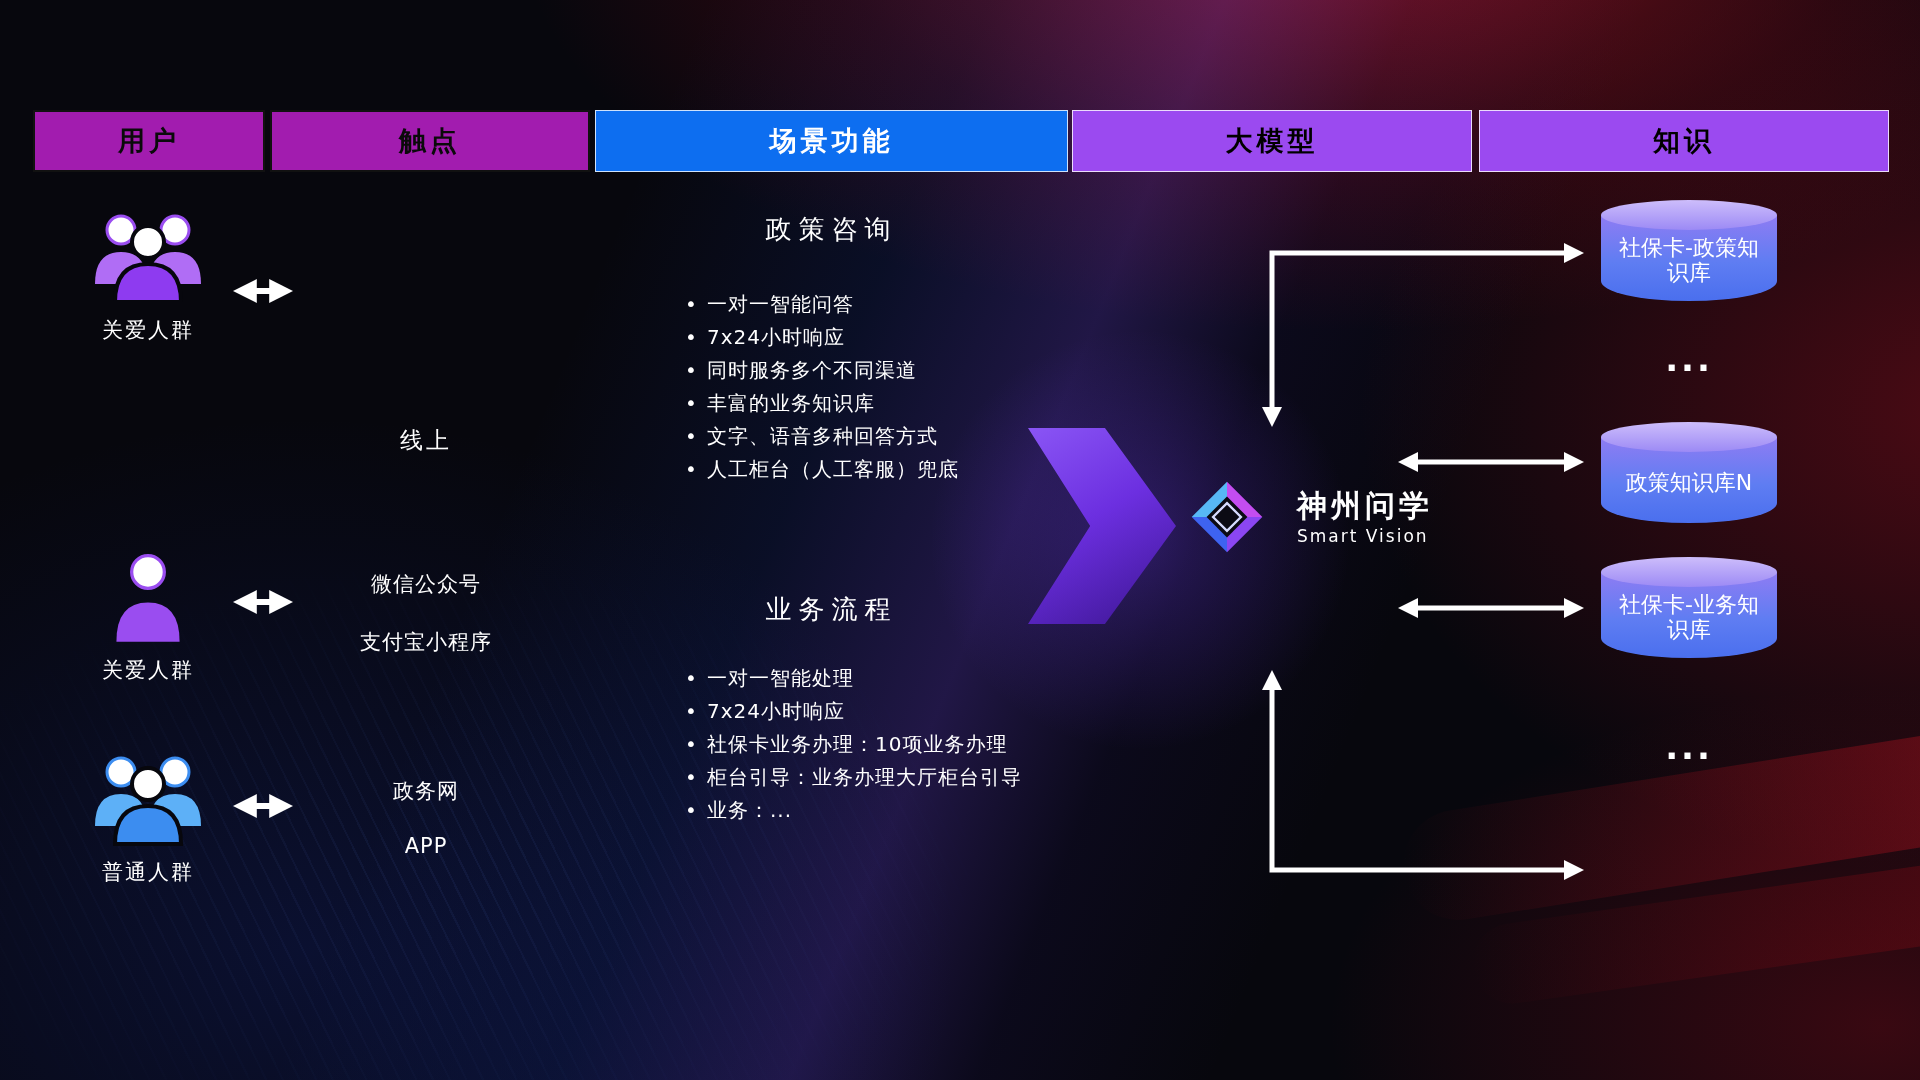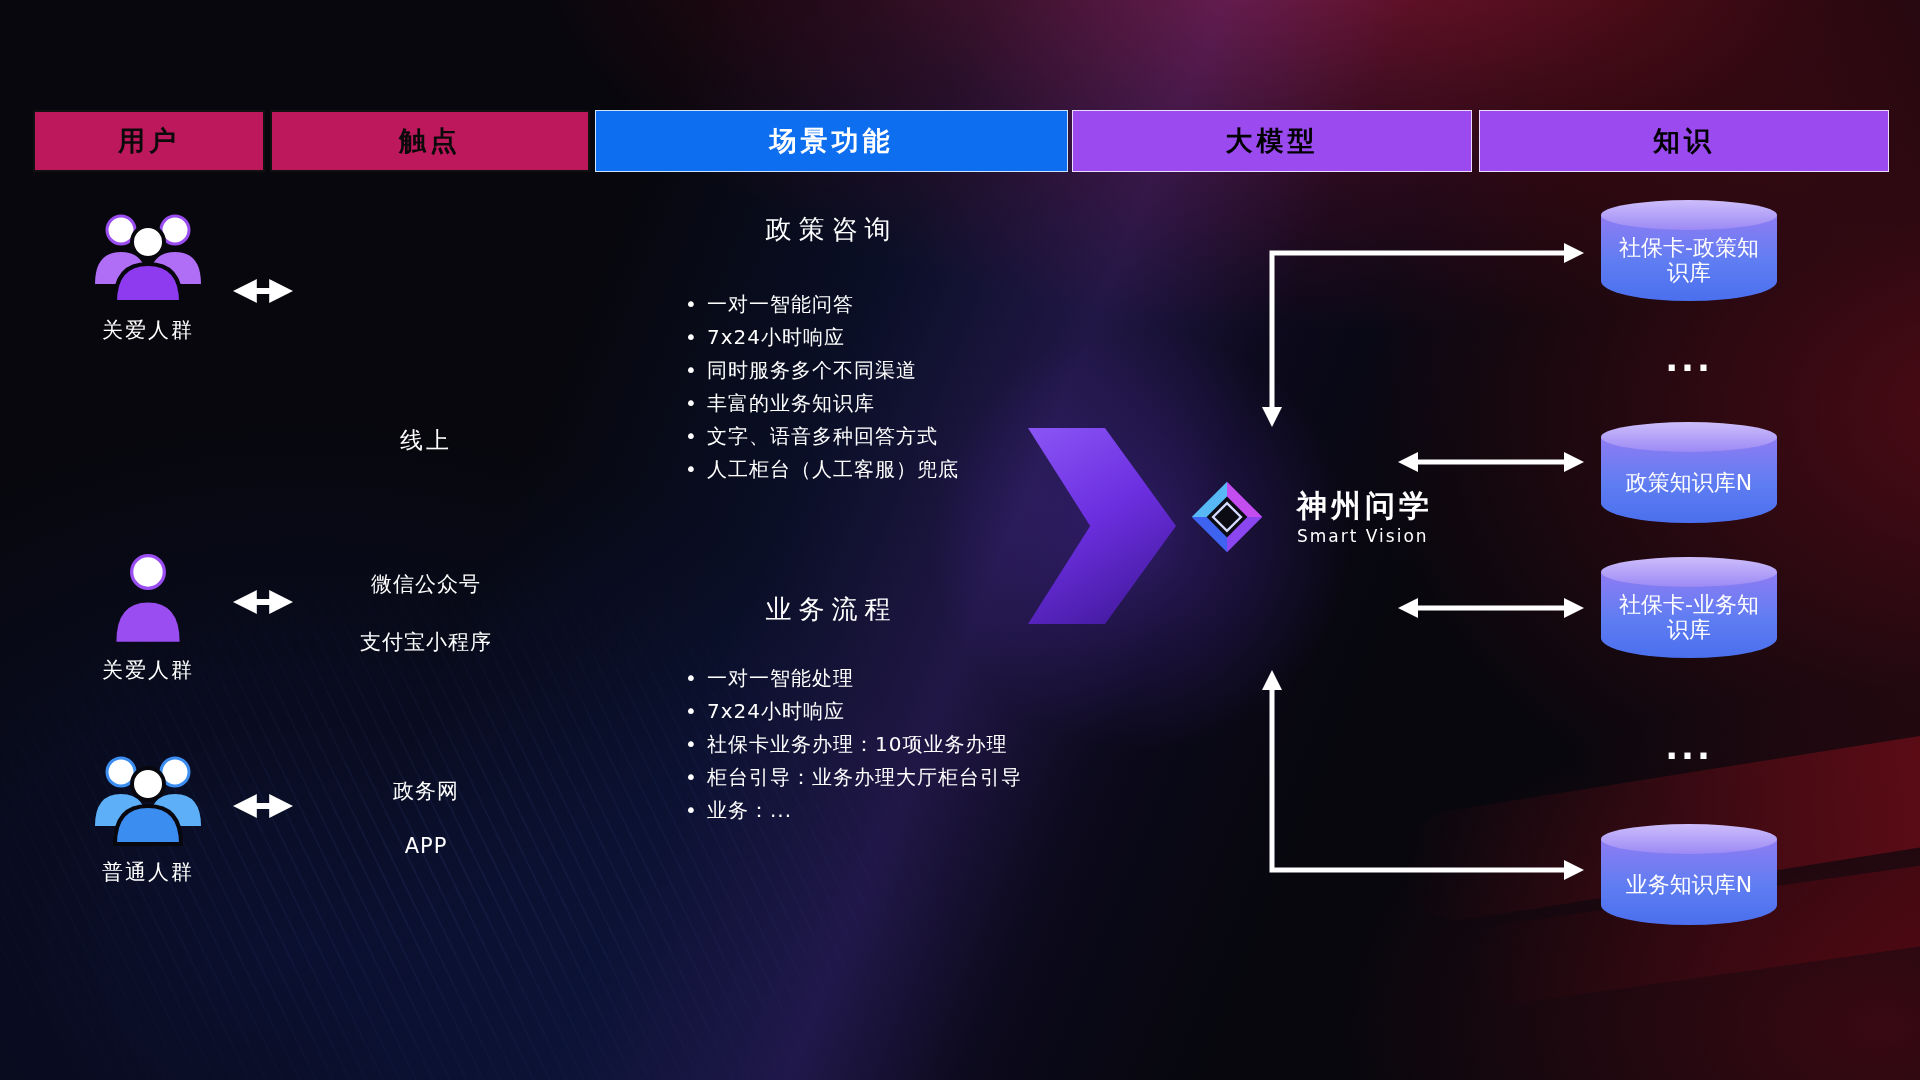--- a/index.html
+++ b/index.html
@@ -34,21 +34,21 @@
   .swoosh-b { position:absolute; left:1470px; top:890px; width:560px; height:80px;
     background:linear-gradient(90deg, rgba(90,8,16,0), rgba(120,10,20,.5));
     border-radius:50px; transform:rotate(-8deg); }
   .arrow-glow { position:absolute; left:930px; top:330px; width:420px; height:420px;
     background:radial-gradient(closest-side, rgba(110,60,240,.30), transparent); }
 
   
   .hdr { position:absolute; top:110px; height:62px;
     display:flex; align-items:center; justify-content:center;
     font-size:27px; font-weight:bold; letter-spacing:4px; }
-  .hdr.white { background:#be185d; color:#0a0a0a; border:2px solid #111; }
+  .hdr.white { background:#a21caf; color:#0a0a0a; border:2px solid #111; }
   .hdr.blue  { background:#0d6ef0; color:#fff; border:1px solid rgba(255,255,255,.8); }
   .hdr.purple{ background:#9b4af0; color:#000000; border:1px solid rgba(255,255,255,.8); }
   .hdr-1 { left:33px;   width:232px; }
   .hdr-2 { left:270px;  width:320px; }
   .hdr-3 { left:595px;  width:473px; }
   .hdr-4 { left:1072px; width:400px; }
   .hdr-5 { left:1479px; width:410px; }
 
   
   .user-block { position:absolute; width:180px; text-align:center; }
@@ -228,18 +228,14 @@
   <div class="dots dots-1">...</div>
   <div class="db db-2">
     <div class="cyl-top"></div>
     <div class="cyl-body">政策知识库N</div>
   </div>
   <div class="db db-3">
     <div class="cyl-top"></div>
     <div class="cyl-body">社保卡-业务知识库</div>
   </div>
   <div class="dots dots-2">...</div>
-  <div class="db db-4">
-    <div class="cyl-top"></div>
-    <div class="cyl-body">业务知识库N</div>
-  </div>
 
 </div>
 
 </body></html>

